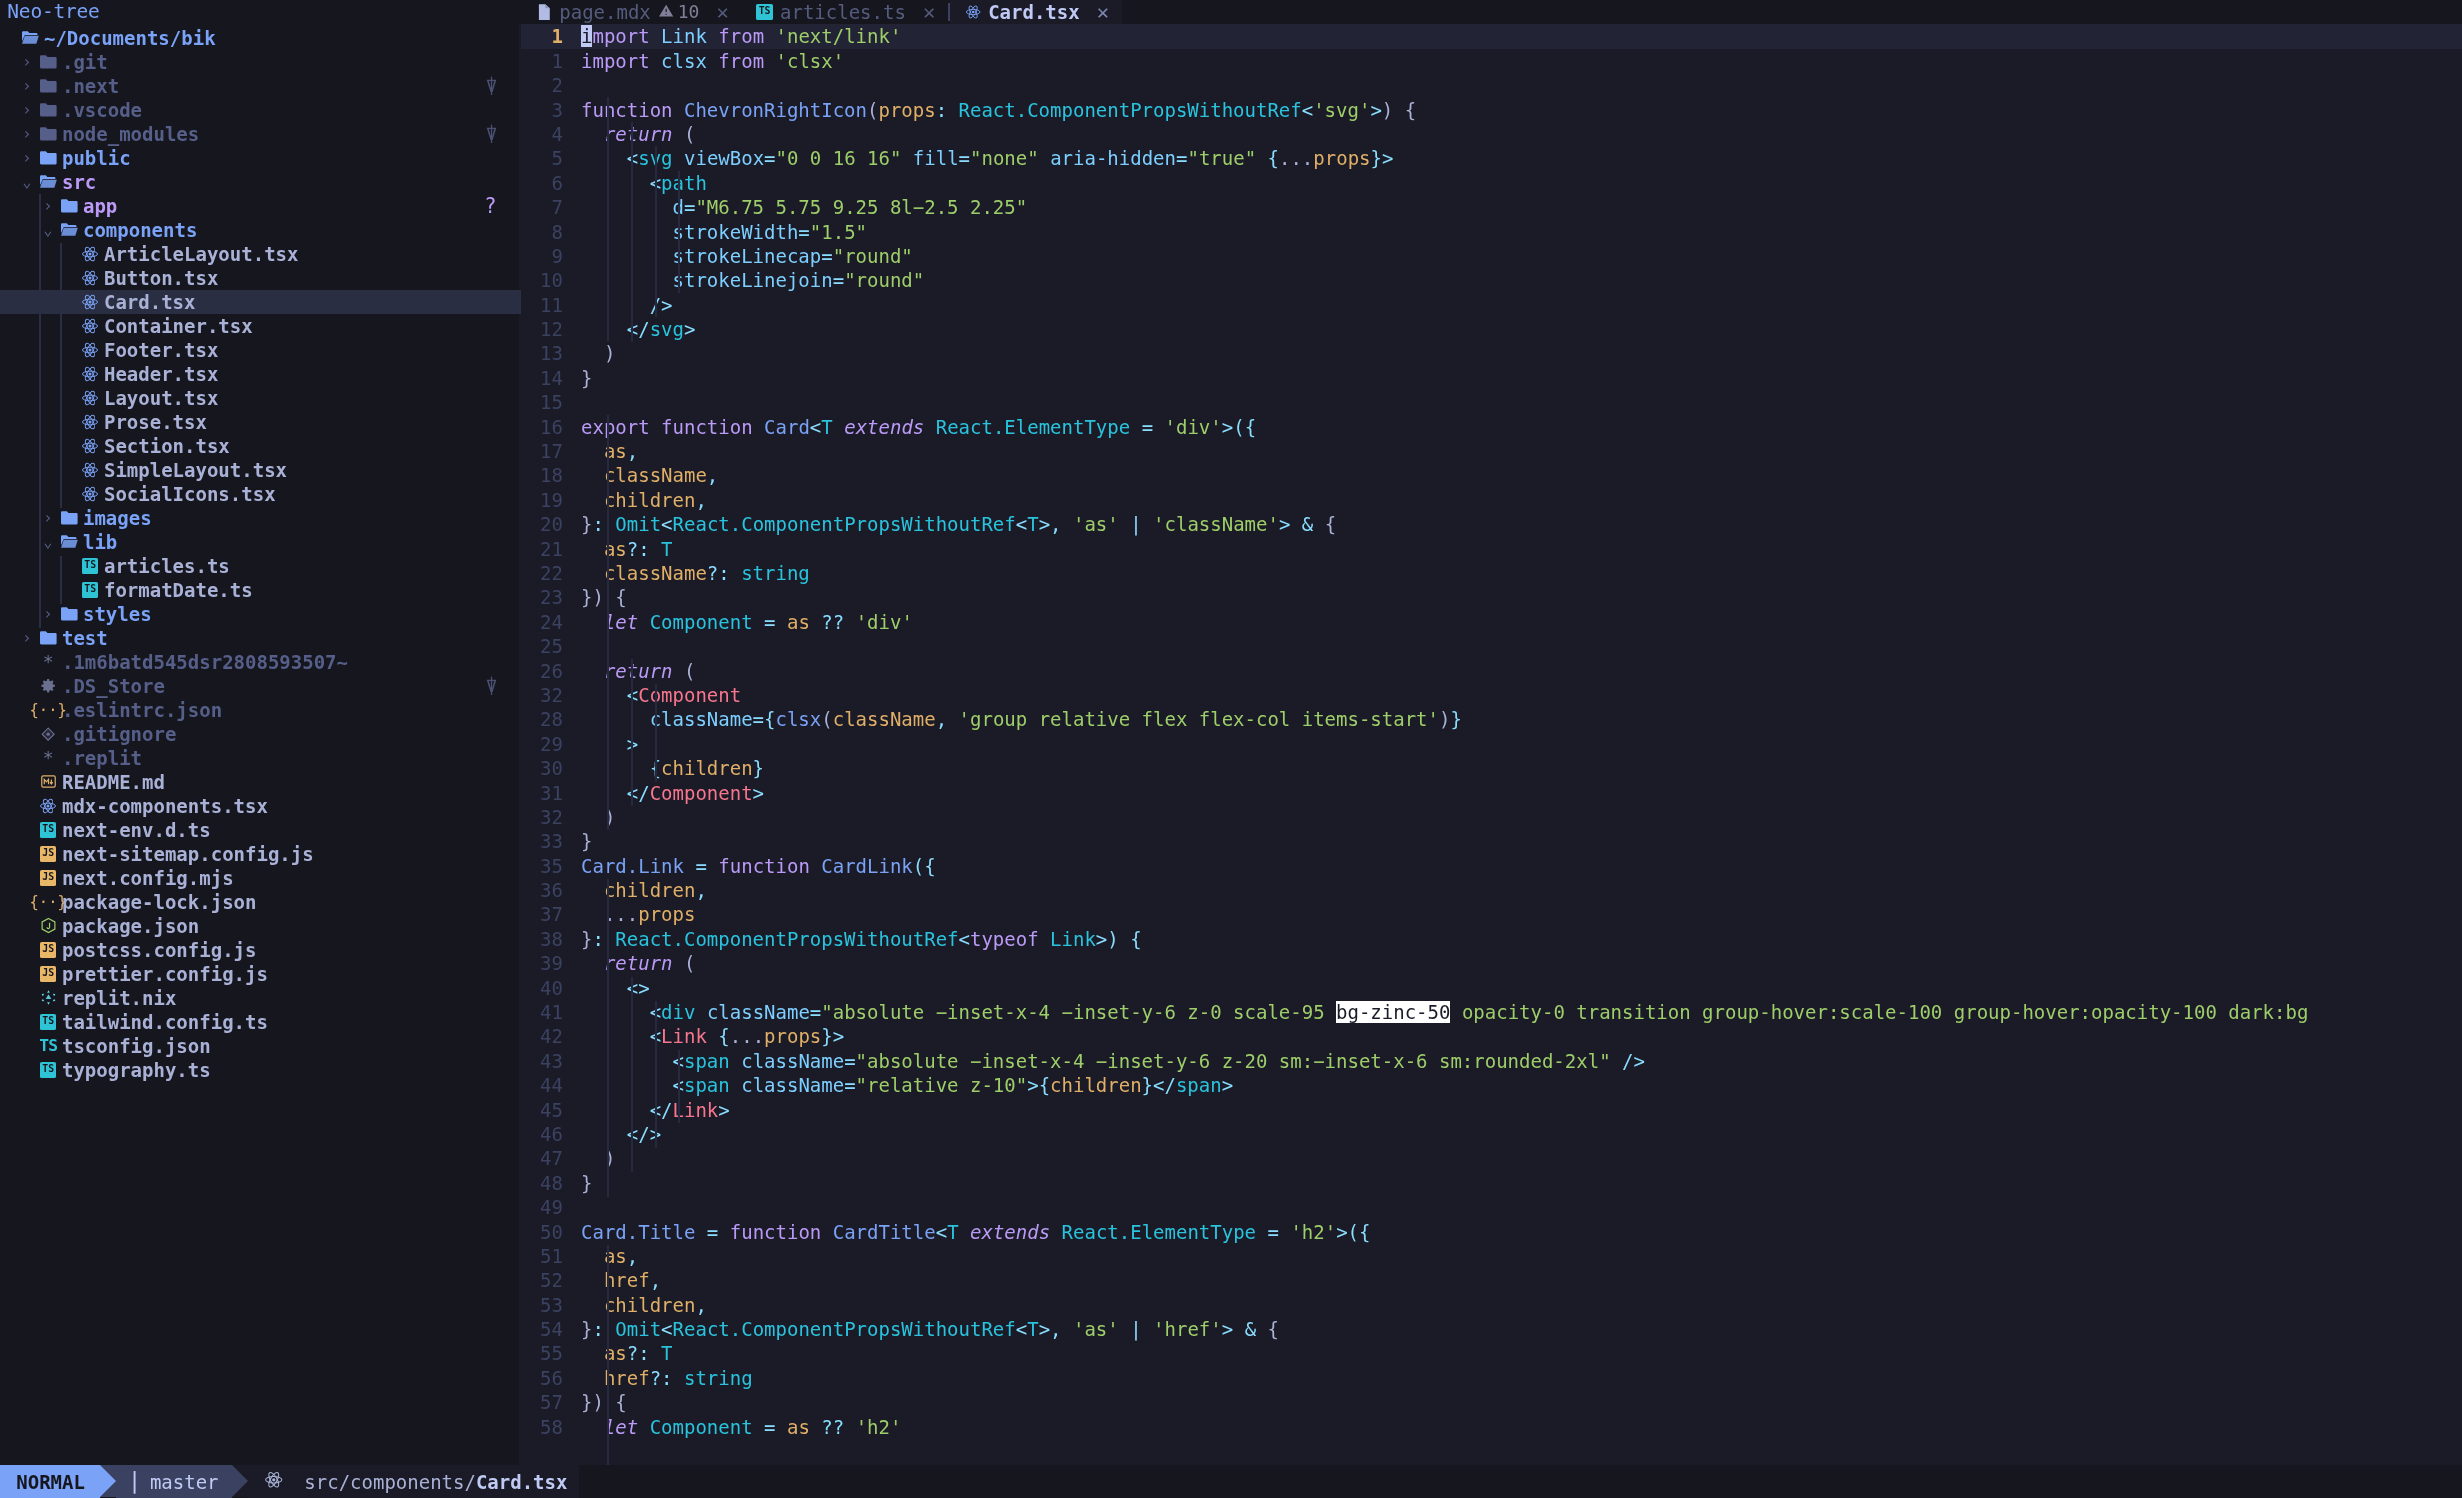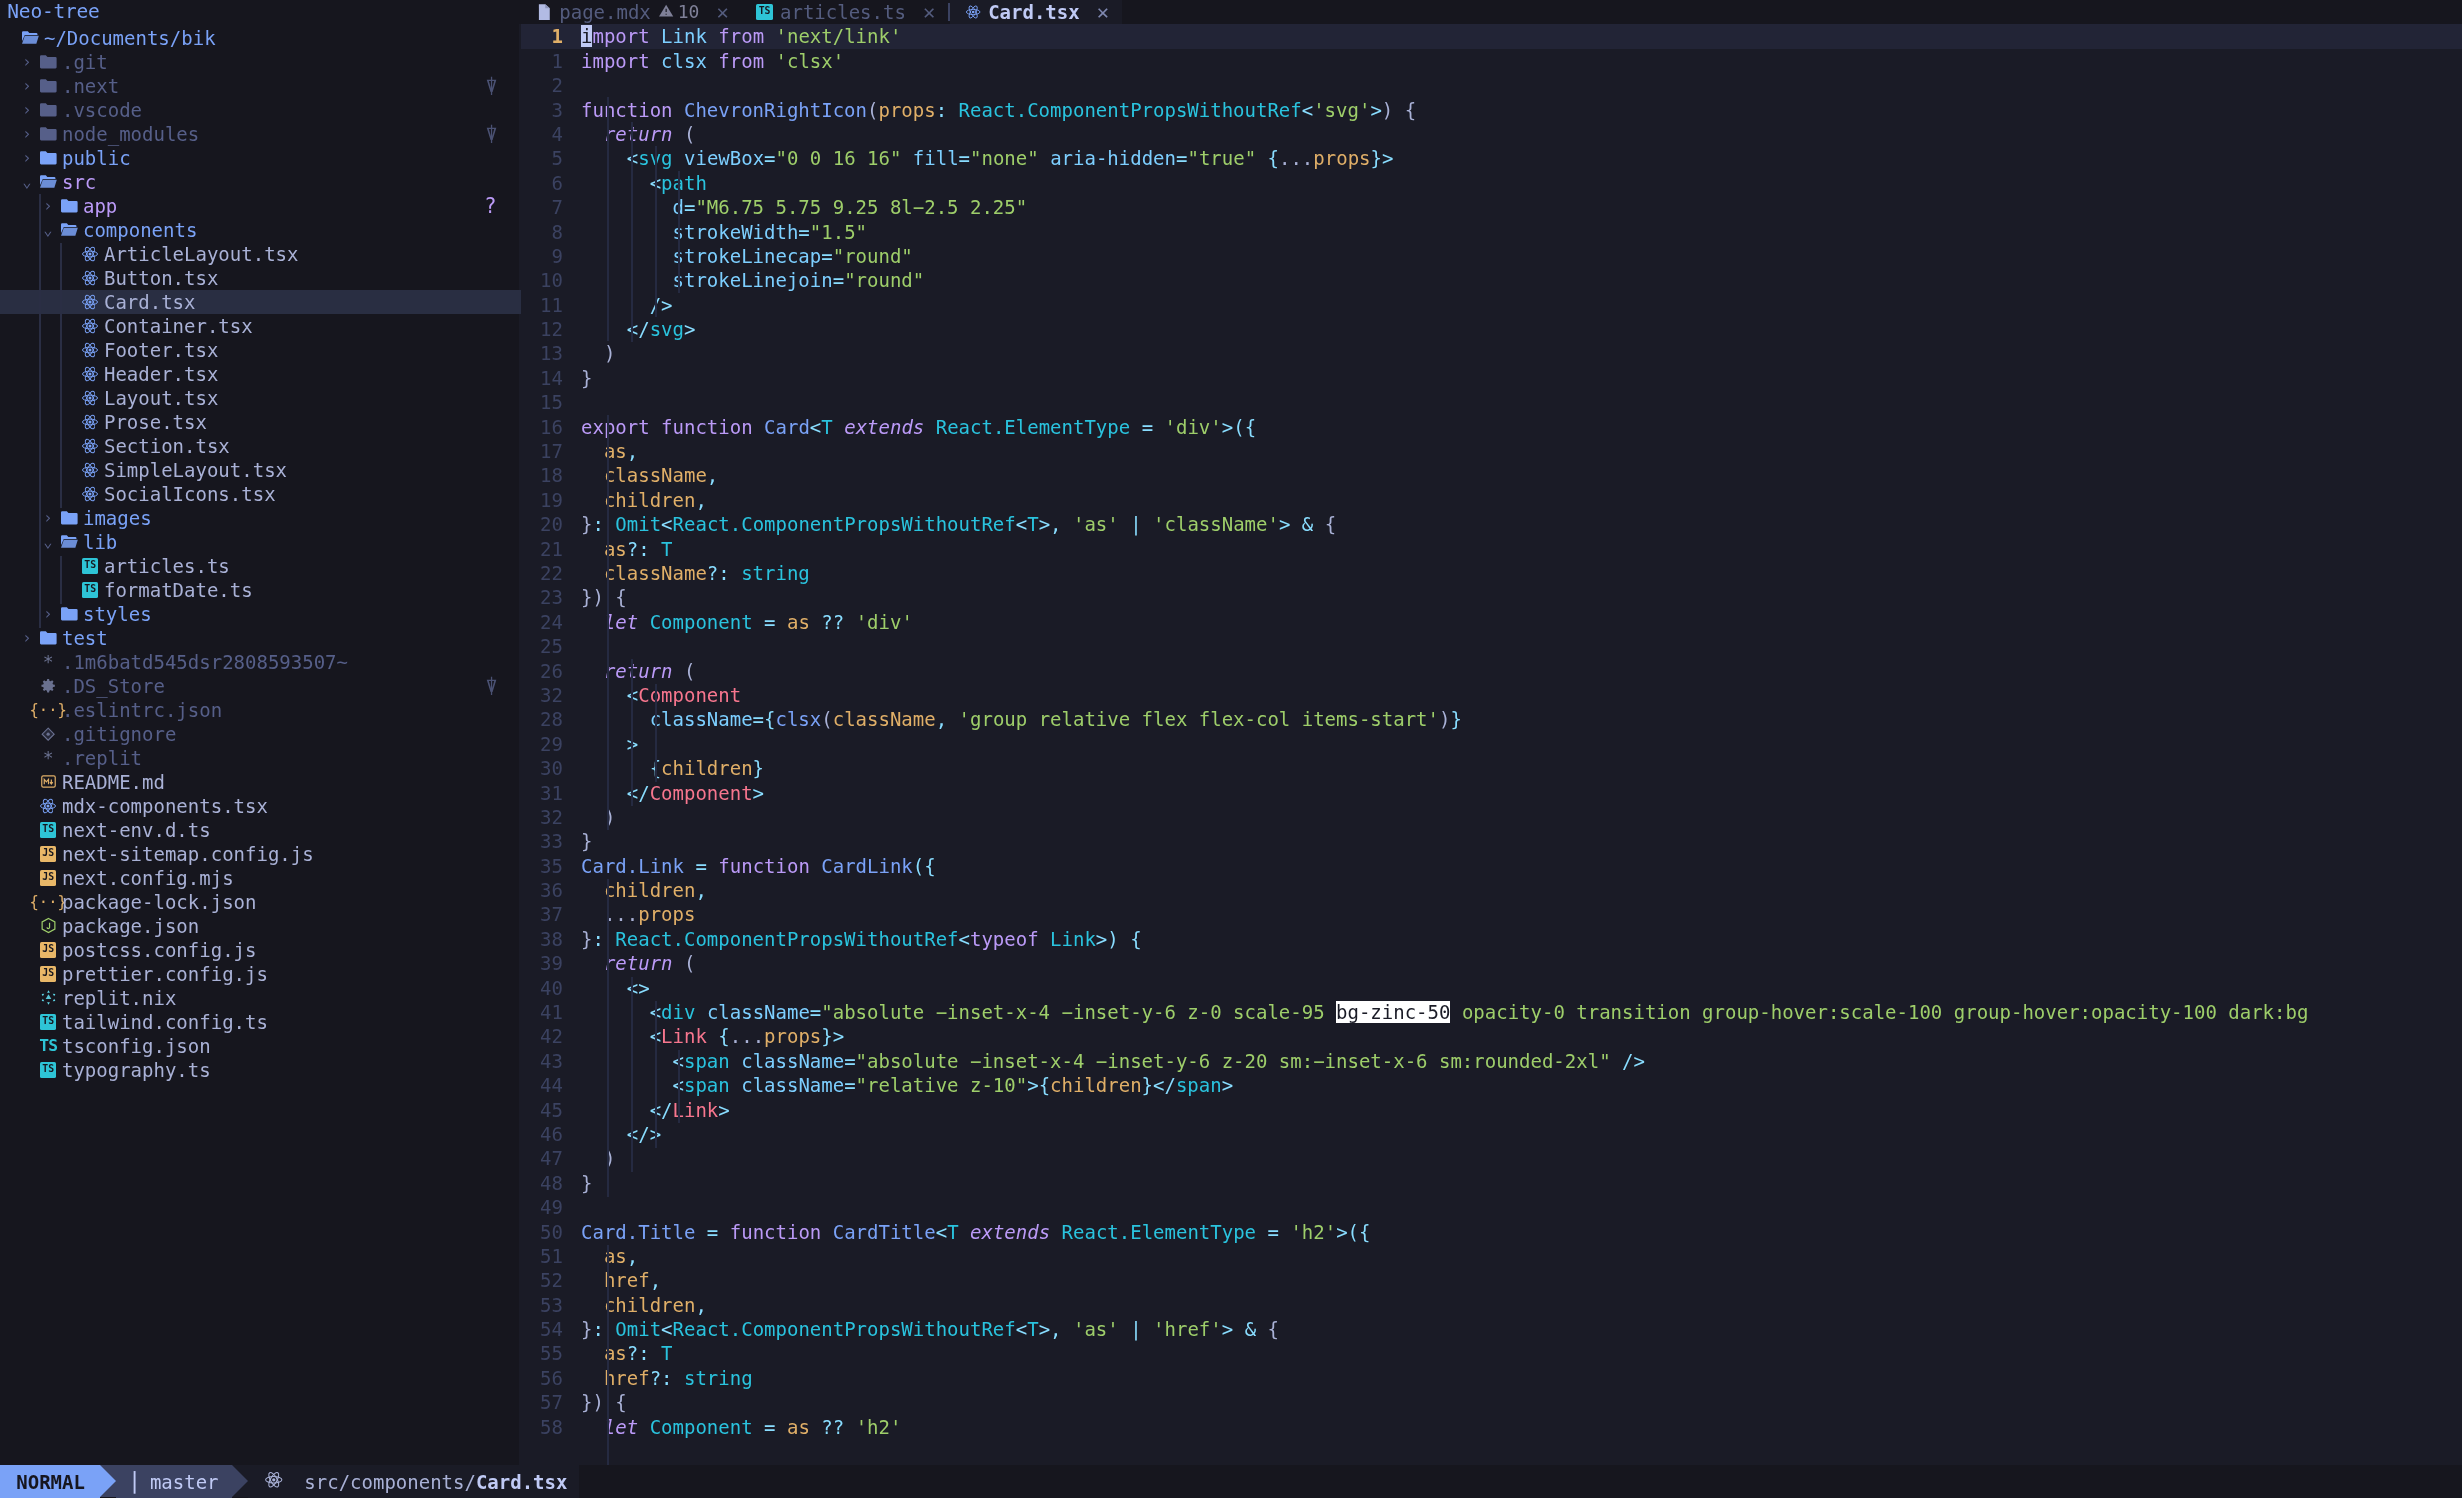--- a/index.html
+++ b/index.html
@@ -44,21 +44,21 @@
   }
   .sb-border { position:absolute; left:519px; top:0; bottom:0; width:2.4px; background:#1a1b26; }
   .row {
     height:24px; display:flex; align-items:center;
     font-size:19px; color:#787c99; white-space:nowrap; position:relative;
   }
   .row.sel { background:#292e42; }
   .row .indent { display:inline-block; }
   .row .chev { width:18px; display:inline-block; text-align:center; color:#565f89; font-size:15.5px; flex:0 0 18px; }
   .row .gicon { width:24.4px; flex:0 0 24.4px; display:flex; align-items:center; justify-content:center; }
-  .row .label { padding-left:1.6px; }
+  .row .label { padding-left:1.6px;font-weight:bold; }
   .row .gitmark { position:absolute; right:24.4px; font-size:17px; }
   .dirname-accent { color:#bb9af7; }
   .dirname-blue { color:#7aa2f7; }
   .muted { color:#565f89; }
   .fname { color:#a9b1d6; }
   .fname-dim { color:#565f89; }
   .root { color:#7aa2f7; font-weight:normal; }
 
   
   .guide { position:absolute; width:1.6px; background:#2a2e44; }

